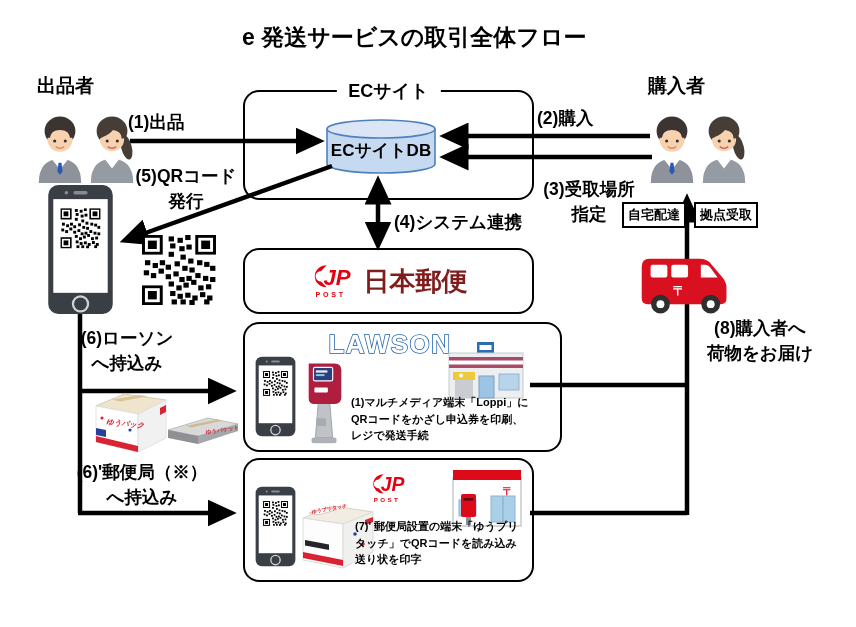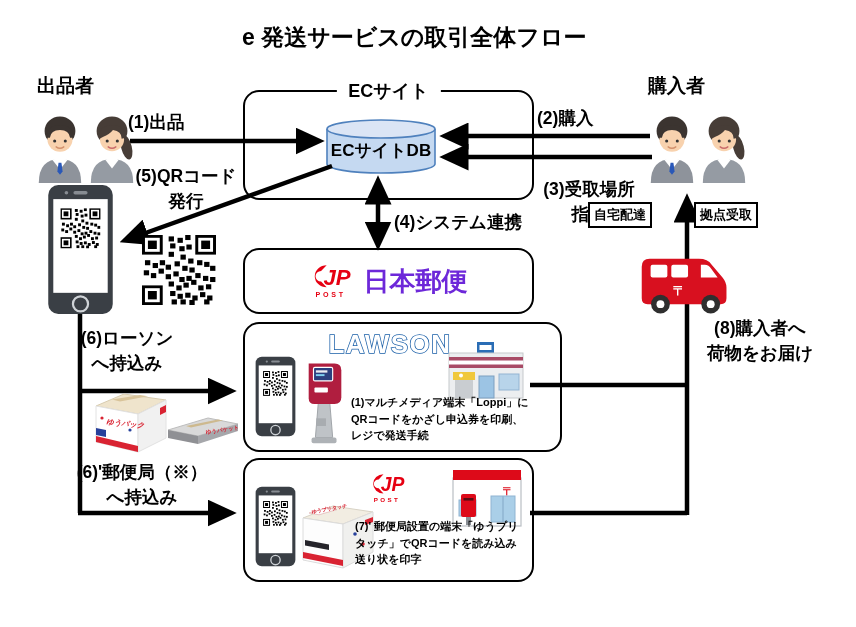--- a/index.html
+++ b/index.html
@@ -8,21 +8,21 @@
   .abs{position:absolute;}
   .title{top:22px;left:50%;transform:translateX(-54%);font-size:23px;font-weight:bold;white-space:nowrap;z-index:6;}
   .actor-label{font-size:19px;font-weight:bold;z-index:6;white-space:nowrap;}
   .flow-label{font-size:17.5px;font-weight:bold;white-space:pre-line;z-index:6;line-height:1.45;}
   .center{text-align:center;}
   .rbox{position:absolute;border:2px solid #000;border-radius:16px;background:#fff;z-index:2;}
   .rbox.transparent{background:transparent;}
   .ec-label{position:absolute;top:-13px;left:50%;transform:translateX(-50%);background:#fff;
             padding:0 12px;font-size:18px;font-weight:bold;white-space:nowrap;}
   .jp-row{position:absolute;left:0;right:0;display:flex;align-items:center;justify-content:center;gap:8px;}
-  .jp-name{font-size:26px;font-weight:bold;color:#6d28d9;white-space:nowrap;}
+  .jp-name{font-size:26px;font-weight:bold;color:#7f1d1d;white-space:nowrap;}
   .box-note{position:absolute;font-size:11px;font-weight:bold;line-height:1.5;white-space:pre-line;}
   .delivery-box{position:absolute;border:2px solid #000;background:#fff;font-size:13px;font-weight:bold;
                 padding:2px 4px;white-space:nowrap;z-index:6;}
   .footnote{font-size:14.5px;font-weight:bold;white-space:nowrap;z-index:6;}
   #connectors{position:absolute;left:0;top:0;z-index:5;pointer-events:none;}
   .icon{position:absolute;z-index:6;}
   .under{z-index:4;}
   svg{display:block;}
 </style>
 </head>
@@ -198,21 +198,21 @@
   <div class="abs flow-label" style="left:394px;top:210px;">(4)システム連携</div>
   <div class="abs flow-label center" style="left:122px;top:164px;width:128px;">(5)QRコード
 発行</div>
   <div class="abs flow-label center" style="left:58px;top:326px;width:138px;">(6)ローソン
 へ持込み</div>
   <div class="abs flow-label center" style="left:48px;top:460px;width:188px;">(6)'郵便局（※）
 へ持込み</div>
   <div class="abs flow-label center" style="left:682px;top:316px;width:156px;">(8)購入者へ
 荷物をお届け</div>
 
-  <div class="delivery-box" style="left:588px;top:202px;">自宅配達</div>
+  <div class="delivery-box" style="left:622px;top:202px;">自宅配達</div>
   <div class="delivery-box" style="left:694px;top:202px;">拠点受取</div>
 
   <svg class="icon" style="left:639px;top:249px;" width="104" height="67" viewBox="0 0 104 68">
     <path d="M10,10 H60 Q69,10 73,16 L84,29 Q88,34 88,39 V50 Q88,56 82,56 H8 Q2,56 2,50 V18 Q2,10 10,10 Z" fill="#d8101f"></path>
     <rect x="11" y="16" width="17" height="13" rx="2" fill="#fff"></rect>
     <rect x="32" y="16" width="17" height="13" rx="2" fill="#fff"></rect>
     <path d="M62,16 H66 Q70,16 72.5,20 L79,29 H62 Z" fill="#fff"></path>
     <circle cx="21" cy="56" r="9.5" fill="#2f2f2f"></circle>
       <circle cx="21" cy="56" r="4" fill="#fff"></circle>
     <circle cx="72" cy="56" r="9.5" fill="#2f2f2f"></circle>

